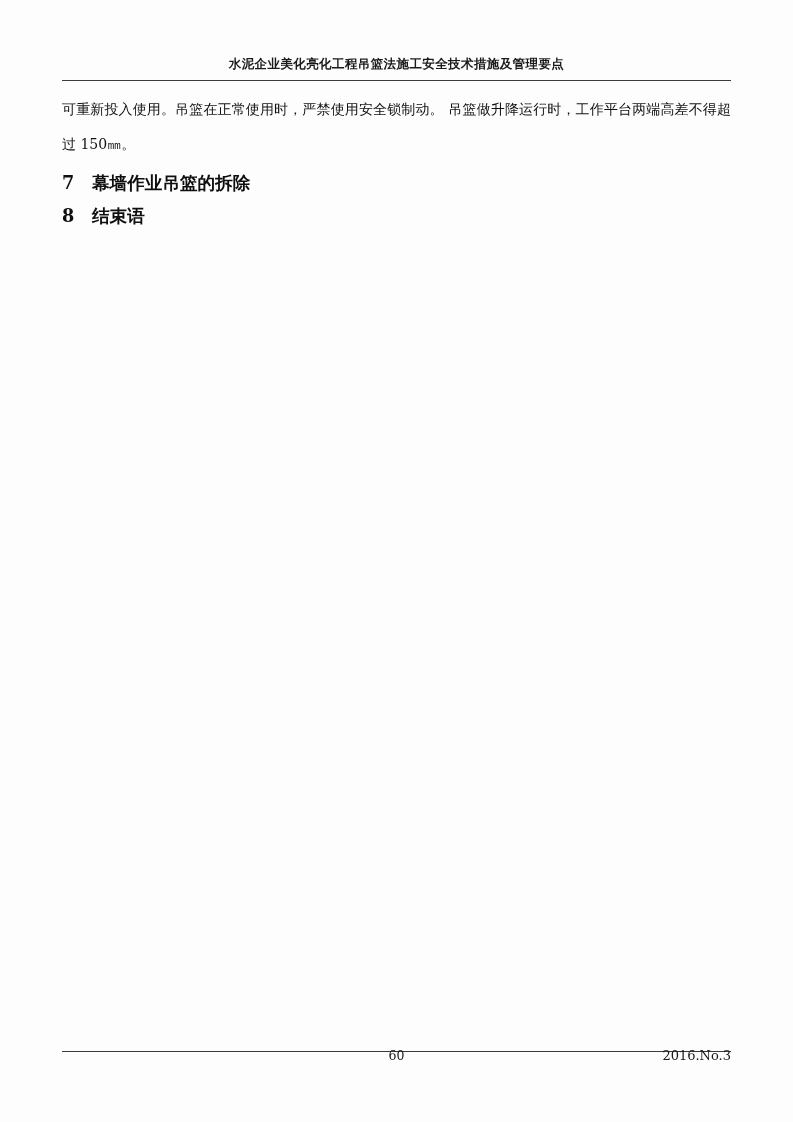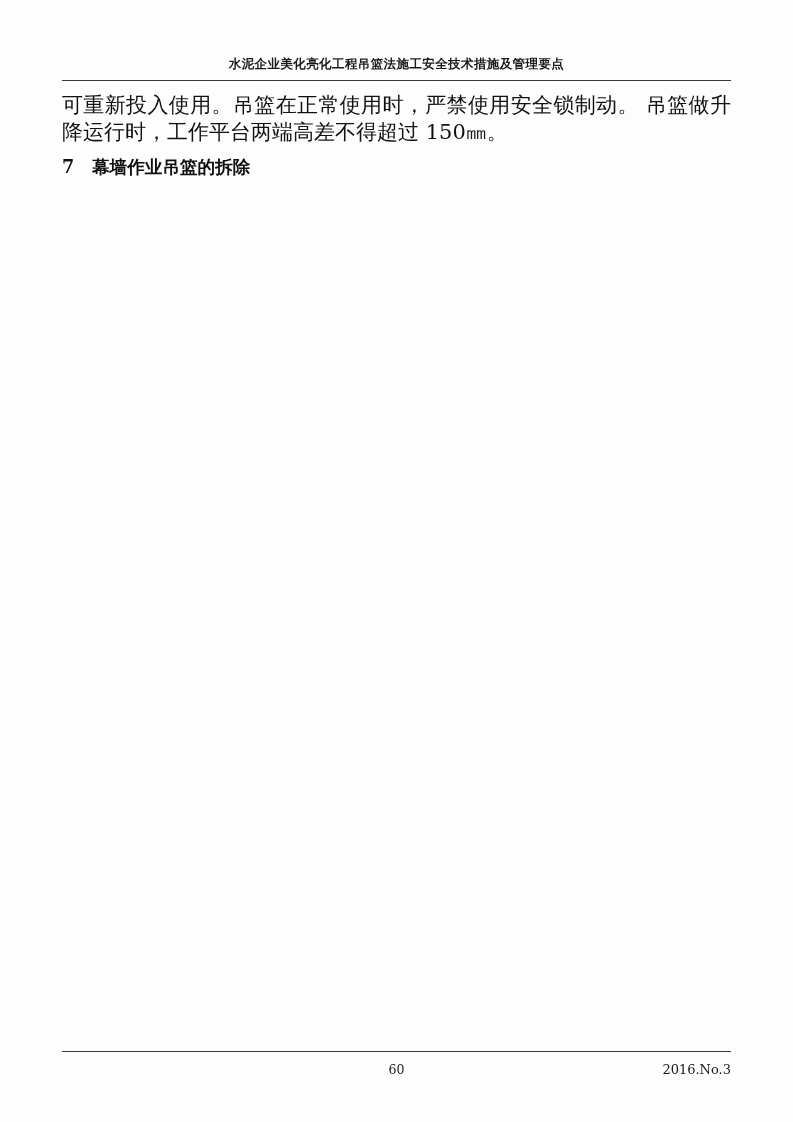--- a/index.html
+++ b/index.html
@@ -45,22 +45,22 @@
   
   .content {
     position: absolute;
     top: 92px;
     left: 62px;
     width: 669px;
   }
 
   p.body {
     margin: 0;
-    font-size: 21px;
-    line-height: 27px;
+    font-size: 14px;
+    line-height: 35px;
     color: #111111;
     text-align: justify;
     text-justify: inter-ideograph;
   }
   p.body.indent {
     text-indent: 2em;
   }
 
   h2.section {
     margin: 9px 0 2px 0;
@@ -83,21 +83,21 @@
   .footer-rule {
     position: absolute;
     bottom: 70px;
     left: 62px;
     width: 669px;
     height: 0;
     border-top: 1px solid #3a3a3a;
   }
   .footer {
     position: absolute;
-    bottom: 38px;
+    bottom: 52px;
     left: 62px;
     width: 669px;
     height: 22px;
   }
   .footer-page {
     position: absolute;
     left: 0;
     width: 669px;
     text-align: center;
     font-family: "DejaVu Serif", "Liberation Serif", serif;
@@ -123,20 +123,23 @@
   <div class="header-rule"></div>
 
   <div class="content">
 
     <p class="body">可重新投入使用。吊篮在正常使用时，严禁使用安全锁制动。 吊篮做升降运行时，工作平台两端高差不得超过 150㎜。</p>
 
     <h2 class="section">
       <span class="num latin">7</span><span>幕墙作业吊篮的拆除</span>
     </h2>
 
+    <h2 class="section">
+      <span class="num latin">8</span><span>结束语</span>
+    </h2>
 
   </div>
 
   <div class="footer-rule"></div>
   <div class="footer">
     <div class="footer-page">60</div>
     <div class="footer-issue">2016.No.3</div>
   </div>
 
 </div>

